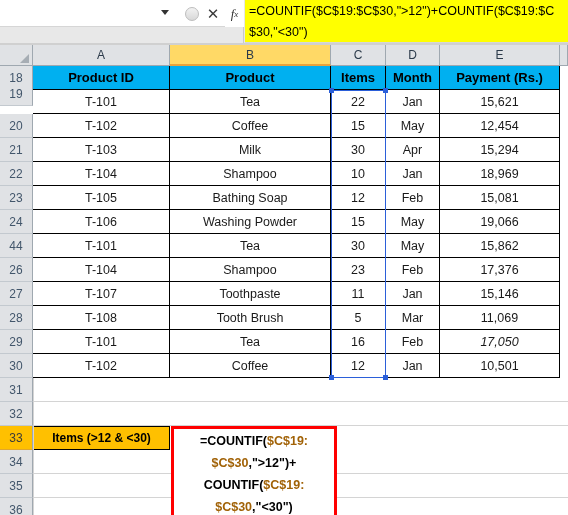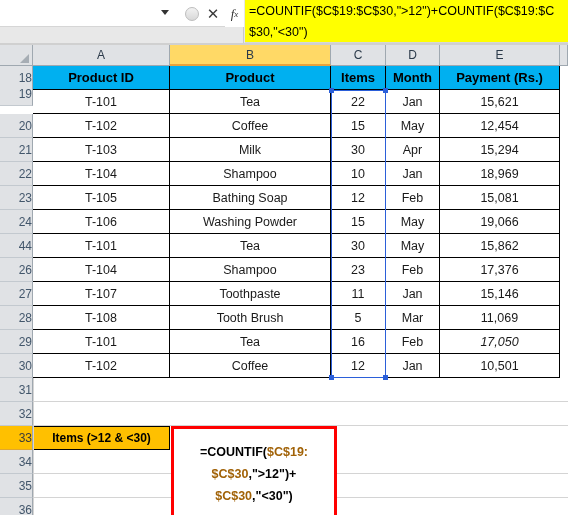--- a/index.html
+++ b/index.html
@@ -88,21 +88,21 @@
     position:absolute;left:0;top:0;width:33px;height:21px;
     background:#e0e2e5;border-right:1px solid #9fa8b0;border-bottom:1px solid #9fa8b0;
   }
   .corner:after{
     content:"";position:absolute;right:3px;bottom:2px;
     width:0;height:0;border-left:9px solid transparent;border-bottom:9px solid #a6adb4;
   }
 
   .rowhdr {
     position:absolute; left:0; width:33px; height:24px;
-    display:flex;align-items:center;justify-content:flex-end;
+    display:flex;align-items:center;justify-content:center;
     font-size:12px; color:#42566b; background:#e0e2e5;
     border-right:1px solid #9fa8b0; border-bottom:1px solid #c3c9cf;
   }
   .rowhdr.sel { background:#ffc000; color:#3a3a3a; border-bottom:1px solid #e0a72e;}
 
   .cell {
     position:absolute; height:24px;
     display:flex; align-items:center;
     font-size:12.5px; color:#1a1a1a;
     background:#ffffff;
@@ -458,17 +458,18 @@
         <div class="selbox" style="left: 331px; top: 45px; width: 55px; height: 288px;"></div>
         <div class="handle" style="left: 329px; top: 43px;"></div>
         <div class="handle" style="left: 383px; top: 43px;"></div>
         <div class="handle" style="left: 329px; top: 330px;"></div>
         <div class="handle" style="left: 383px; top: 330px;"></div>
       </div>
 
     <div class="redbox" id="redbox" style="left: 171px; top: 381px; width: 166px; height: 96px; border-color: rgb(255, 0, 0);">
         <div><span>=COUNTIF(</span><span class="ref">$C$19:</span></div>
         <div><span class="ref">$C$30</span><span>,"&gt;12")+</span></div>
+        <div><span>COUNTIF(</span><span class="ref">$C$19:</span></div>
         <div><span class="ref">$C$30</span><span>,"&lt;30")</span></div>
       </div>
   </div>
 
 </div>
 
 </body></html>

